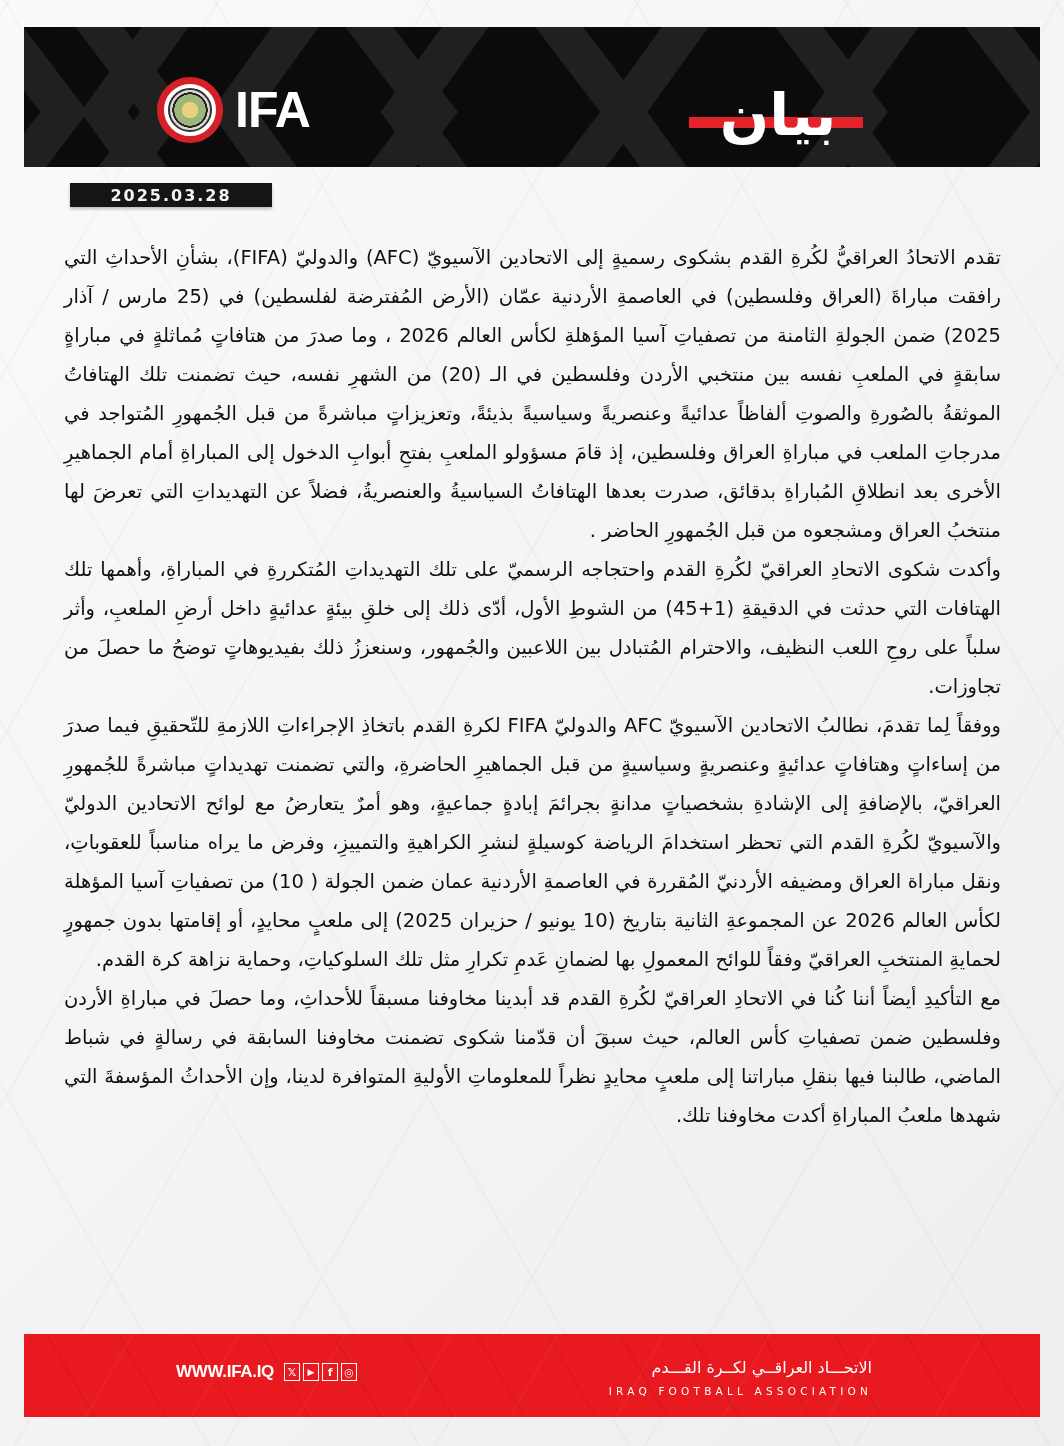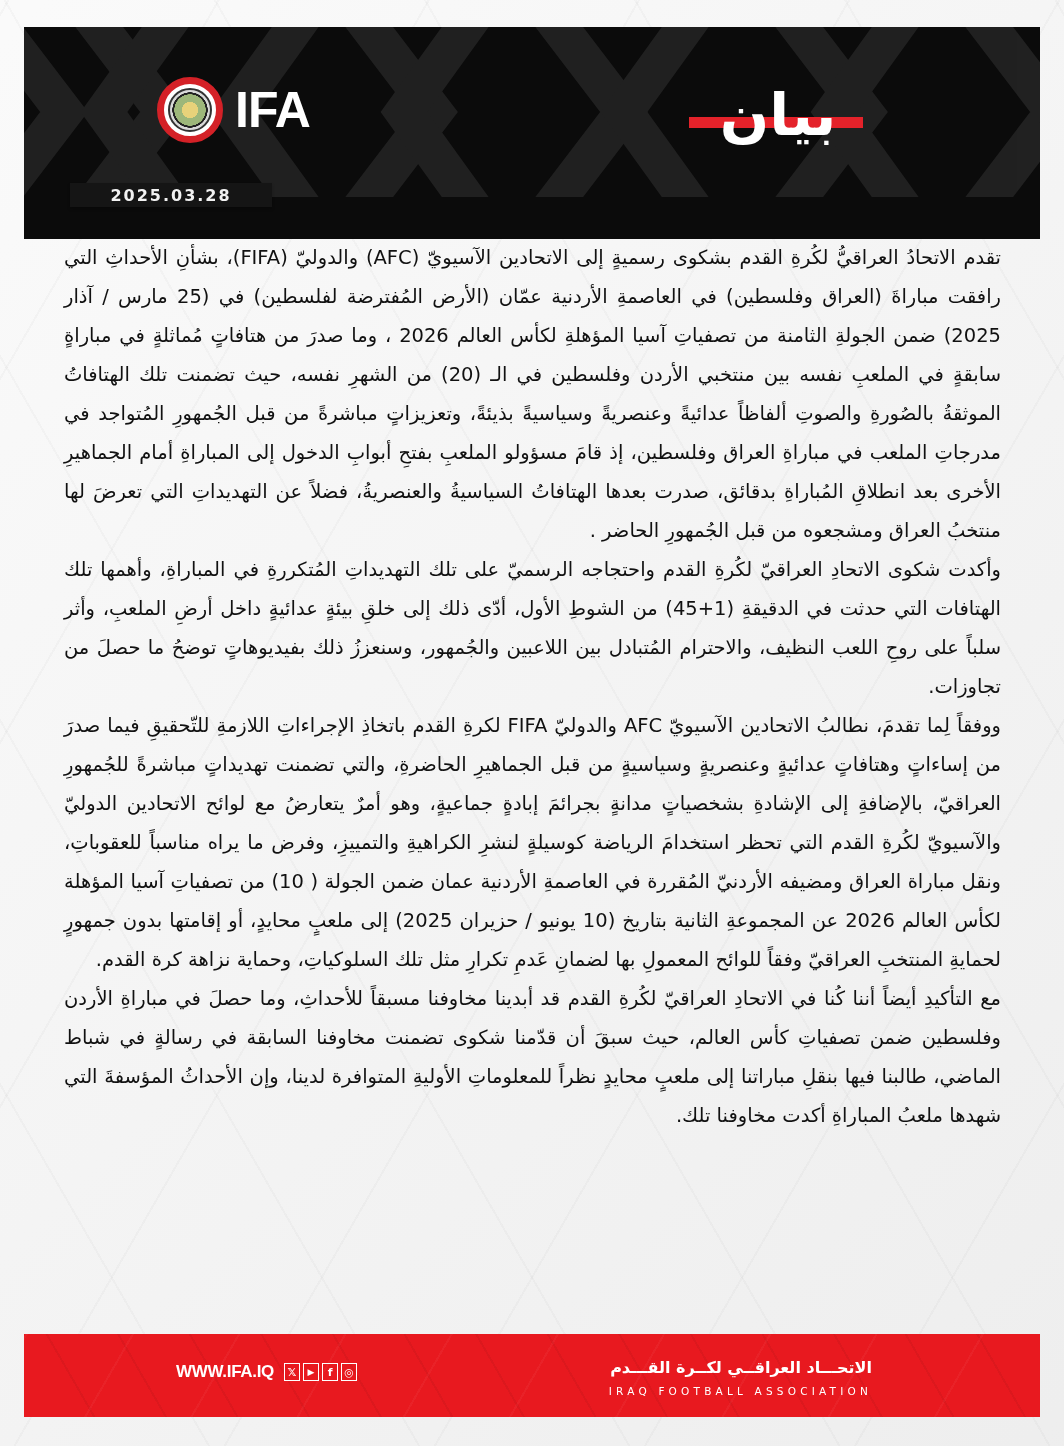--- a/index.html
+++ b/index.html
@@ -13,21 +13,21 @@
     overflow: hidden;
   }
   .bg-lines {
     position: absolute; inset: 0; pointer-events: none;
     background-image:
       repeating-linear-gradient(60deg, transparent 0 180px, rgba(0,0,0,0.025) 180px 182px),
       repeating-linear-gradient(-60deg, transparent 0 180px, rgba(0,0,0,0.025) 180px 182px);
   }
   
   .header {
-    position: absolute; left: 24px; top: 27px; width: 1016px; height: 212px;
+    position: absolute; left: 24px; top: 27px; width: 1016px; height: 140px;
     background: #0b0b0b; overflow: hidden;
   }
   .header-pattern { position: absolute; inset: 0; }
   .logo {
     position: absolute; left: 133px; top: 50px; height: 66px;
     display: flex; align-items: center; gap: 12px;
   }
   .emblem {
     width: 66px; height: 66px; border-radius: 50%;
     background: #fff; border: 7px solid #d42127;
@@ -86,21 +86,21 @@
   .social {
     width: 16px; height: 18px; border: 1.5px solid #fff; color: #fff;
     font-family: "DejaVu Sans", sans-serif; font-size: 11px; font-weight: bold;
     display: flex; align-items: center; justify-content: center; line-height: 1;
   }
   .footer-right {
     position: absolute; left: 568px; top: 24px; width: 280px; text-align: right;
   }
   .org-ar {
     color: #fff; direction: rtl; font-family: "DejaVu Sans", sans-serif; font-size: 16px;
-    font-weight: bold; line-height: 20px;
+    font-weight: normal; line-height: 20px;
   }
   .org-en {
     color: #fff; font-family: "DejaVu Sans", sans-serif; font-size: 10.5px;
     letter-spacing: 4.2px; line-height: 16px; margin-top: 5px; white-space: nowrap;
   }
 </style>
 </head>
 <body>
 
 <div class="bg-lines"></div>

